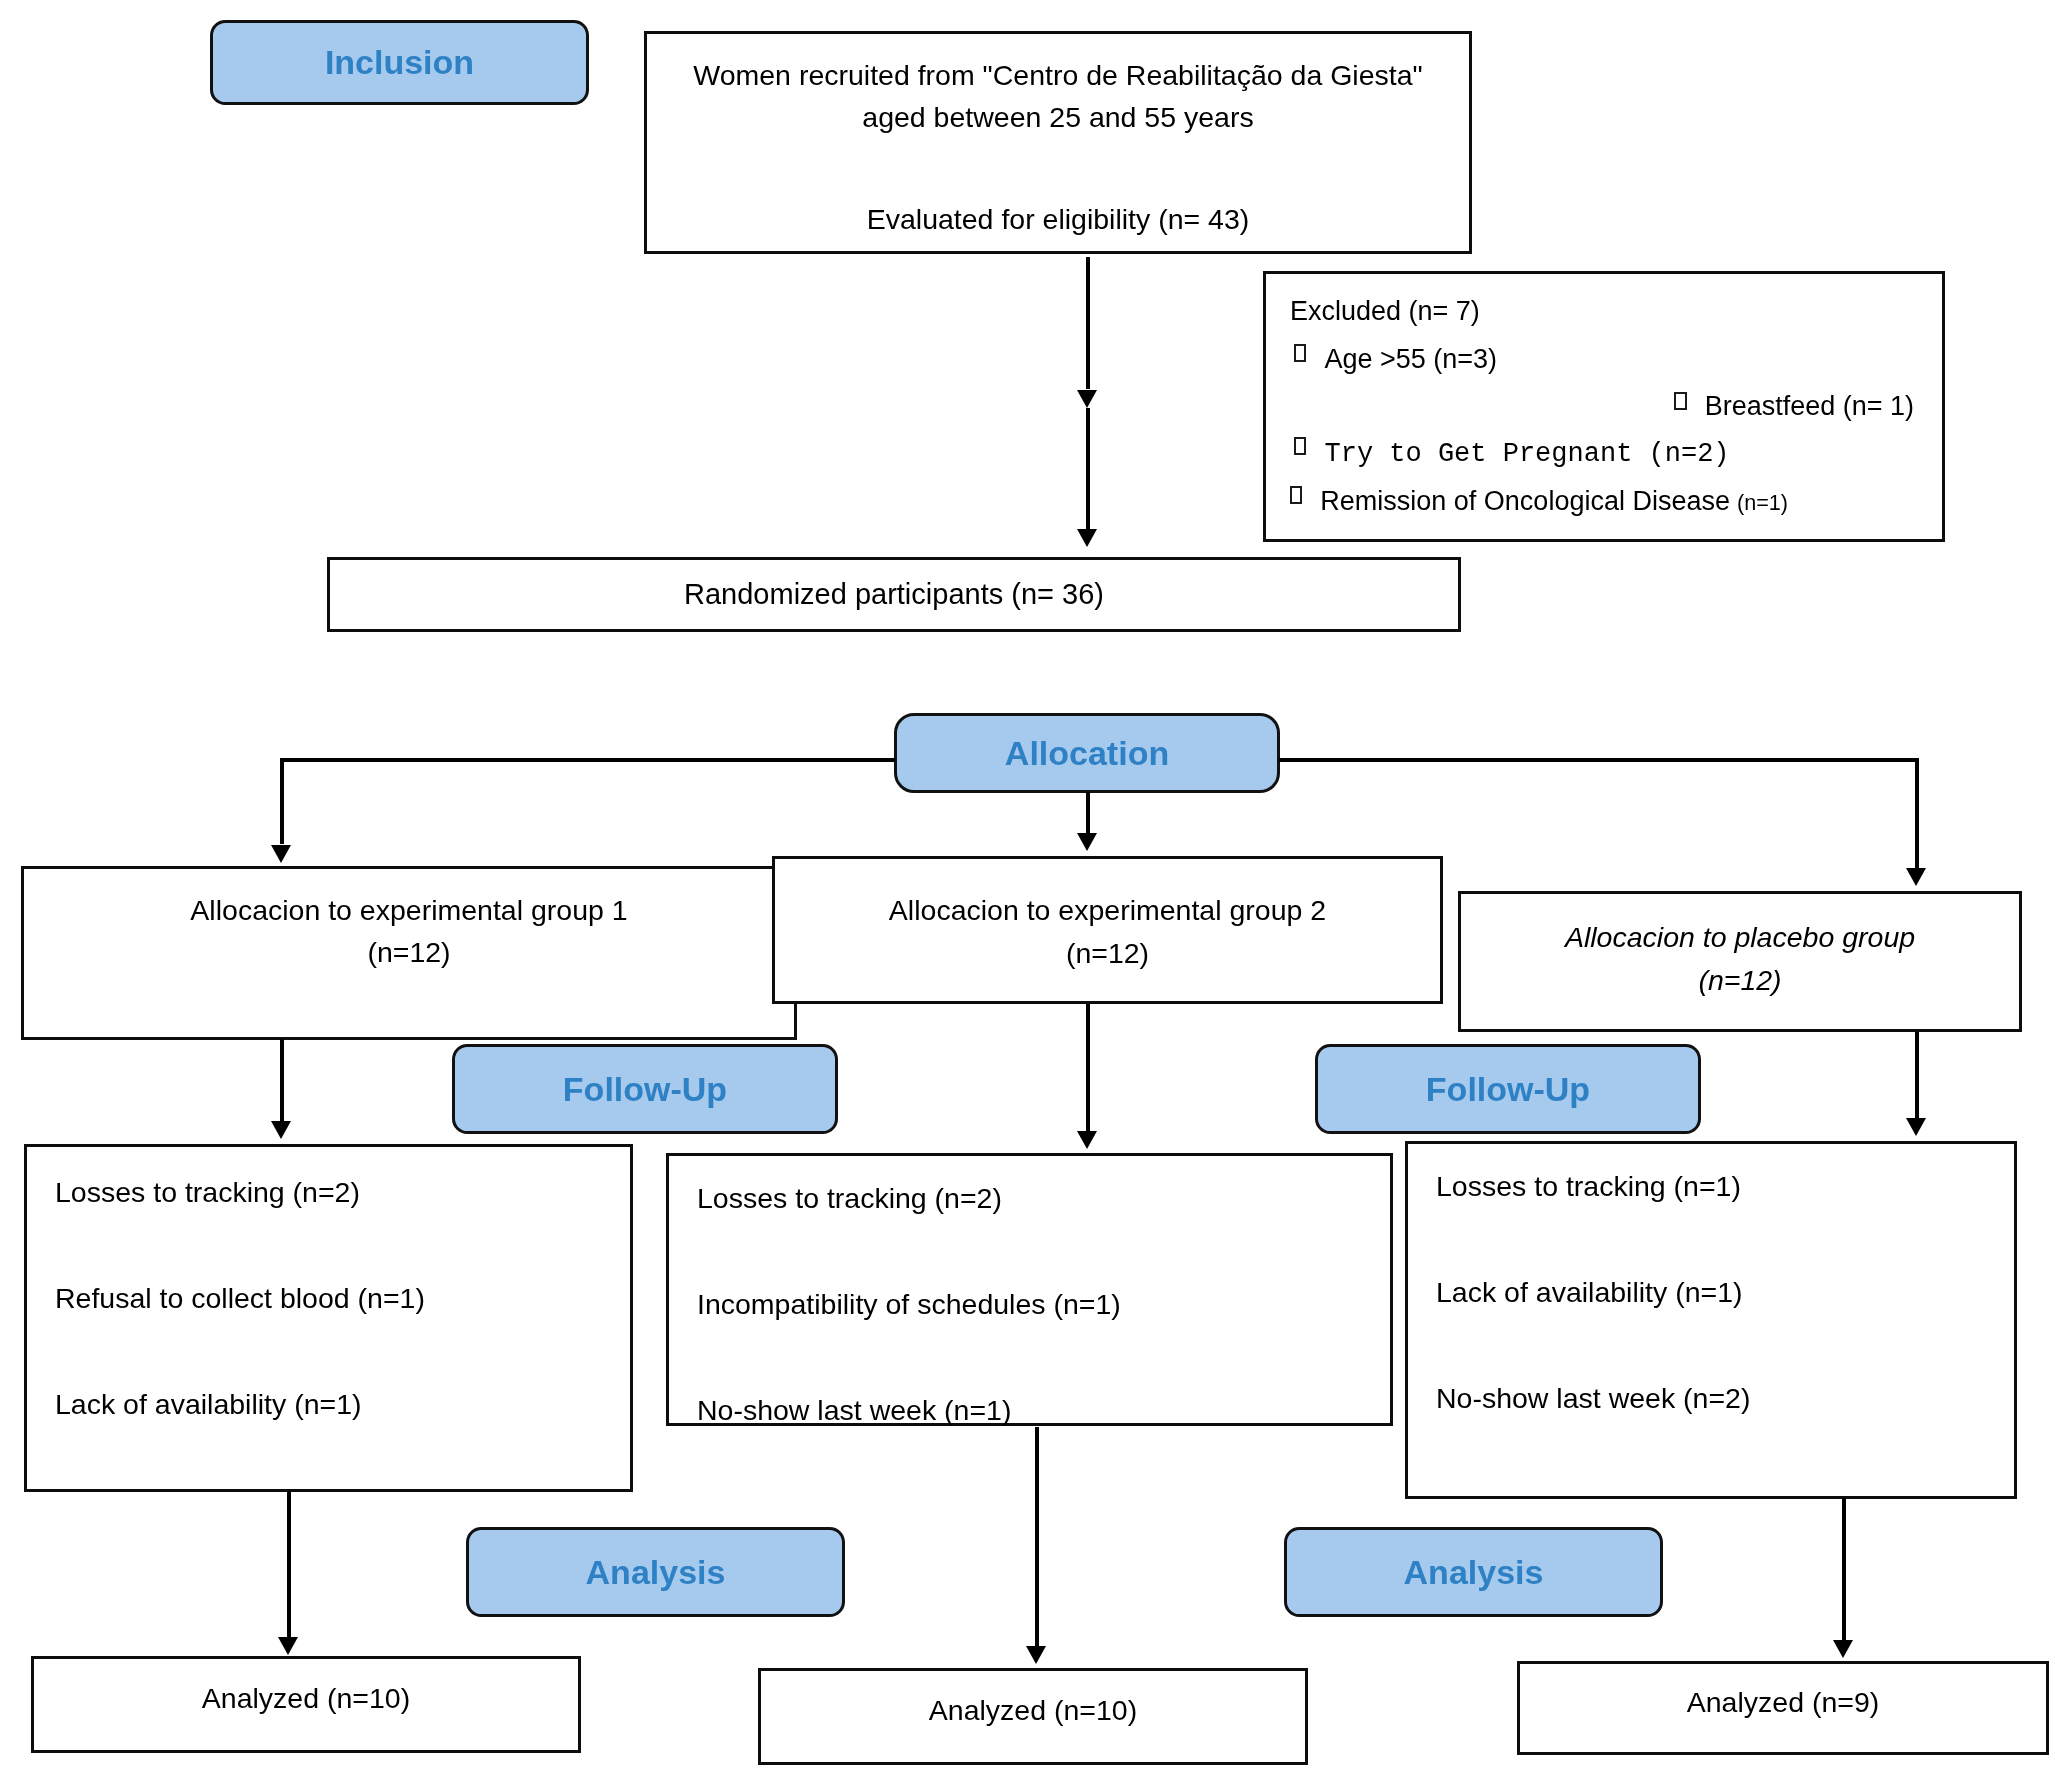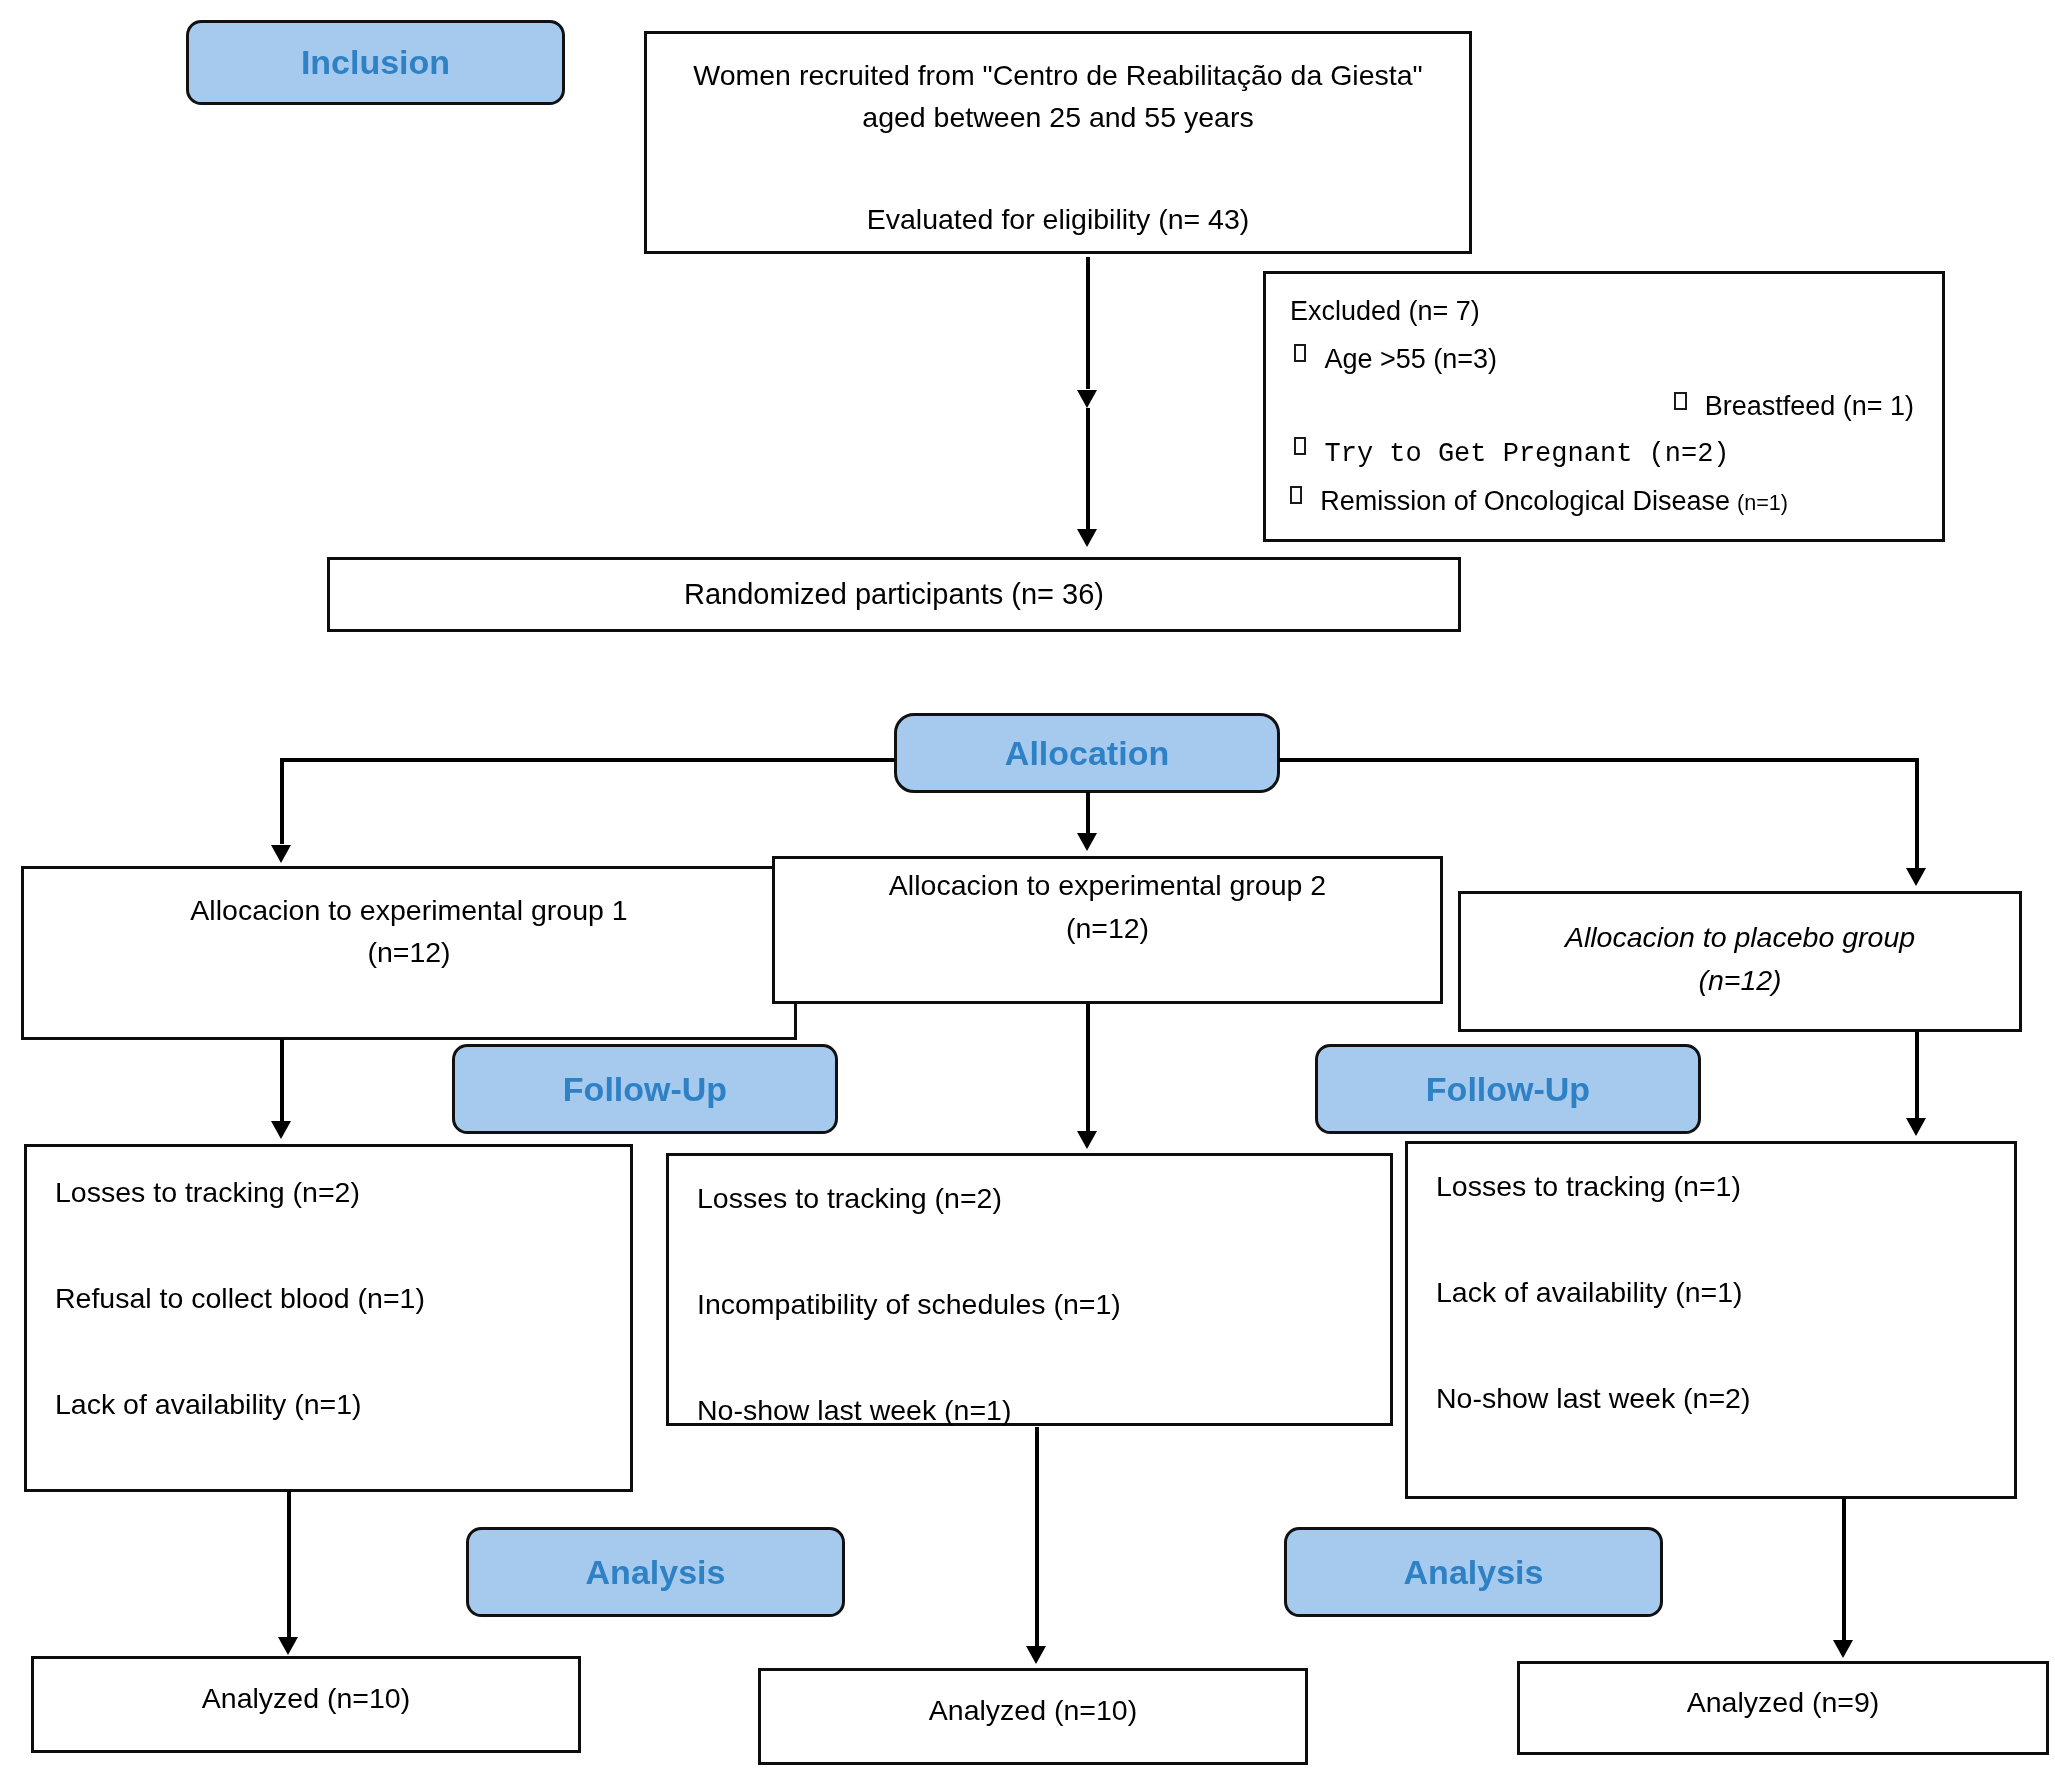--- a/index.html
+++ b/index.html
@@ -31,21 +31,21 @@
     display:inline-block;width:8.3px;height:14px;border:2.1px solid #1a1a1a;
     margin-right:18px;vertical-align:5.6px;
   }
   .small-suffix{font-size:21.6px;margin-left:7px;}
 </style>
 </head>
 <body>
 
 <div id="stage">
 
-  <div class="stagebtn" style="left:186px;top:19.5px;width:379px;height:85px;">
+  <div class="stagebtn" style="left:210px;top:19.5px;width:379px;height:85px;">
     <span>Inclusion</span>
   </div>
 
   <div class="bx center-text" style="left:644px;top:31px;width:828px;height:223px;padding:19.5px 21px 0 21px;">
     <div>Women recruited from "Centro de Reabilitação da Giesta" aged between 25 and 55 years</div>
     <div style="margin-top:59px;">Evaluated for eligibility (n= 43)</div>
   </div>
 
   <div class="vl" style="left:1086px;top:257px;height:132px;"></div>
   <div class="arr" style="left:1077px;top:390px;"></div>
@@ -82,21 +82,21 @@
   <div class="arr" style="left:271px;top:845px;"></div>
   <div class="vl" style="left:1086px;top:792px;height:42px;"></div>
   <div class="arr" style="left:1077px;top:833px;"></div>
   <div class="vl" style="left:1915px;top:758px;height:110px;"></div>
   <div class="arr" style="left:1906px;top:868px;"></div>
 
   <div class="bx center-text" style="left:21px;top:866px;width:776px;height:174px;padding-top:19.5px;">
     <div>Allocacion to experimental group 1</div>
     <div>(n=12)</div>
   </div>
-  <div class="bx center-text" style="left:772px;top:856px;width:671px;height:148px;padding-top:5px;">
+  <div class="bx center-text" style="left:772px;top:856px;width:671px;height:148px;padding-top:30px;">
     <div>Allocacion to experimental group 2</div>
     <div>(n=12)</div>
   </div>
   <div class="bx center-text" style="left:1458px;top:891px;width:564px;height:141px;padding-top:22px;font-style:italic;">
     <div>Allocacion to placebo group</div>
     <div>(n=12)</div>
   </div>
 
   <div class="stagebtn" style="left:452px;top:1044px;width:386px;height:90px;">
     <span>Follow-Up</span>

